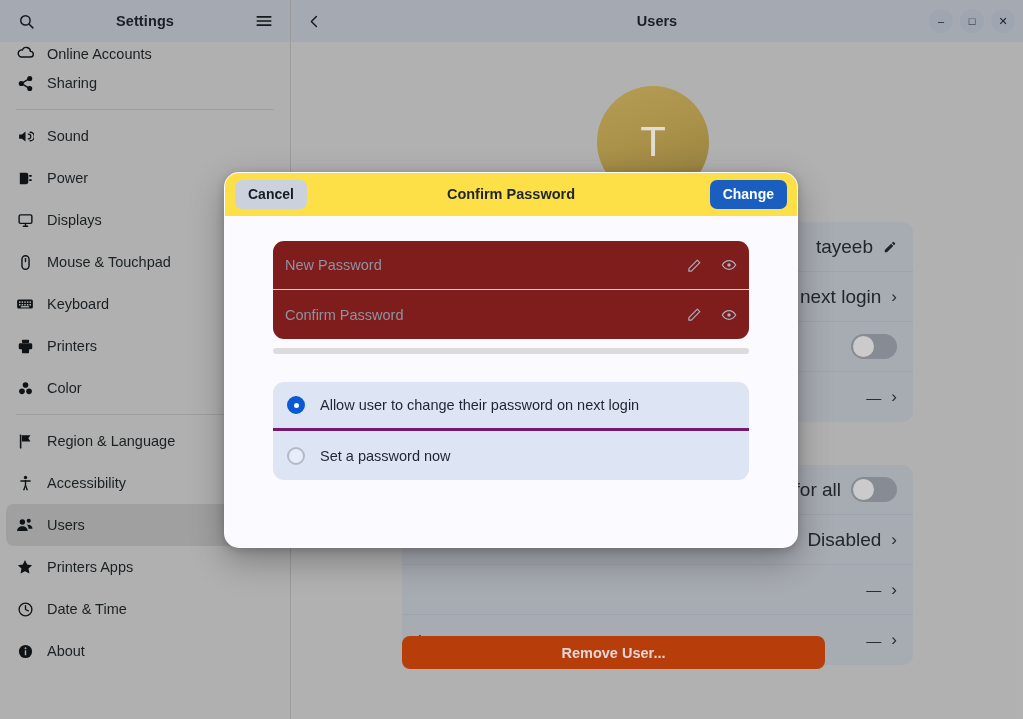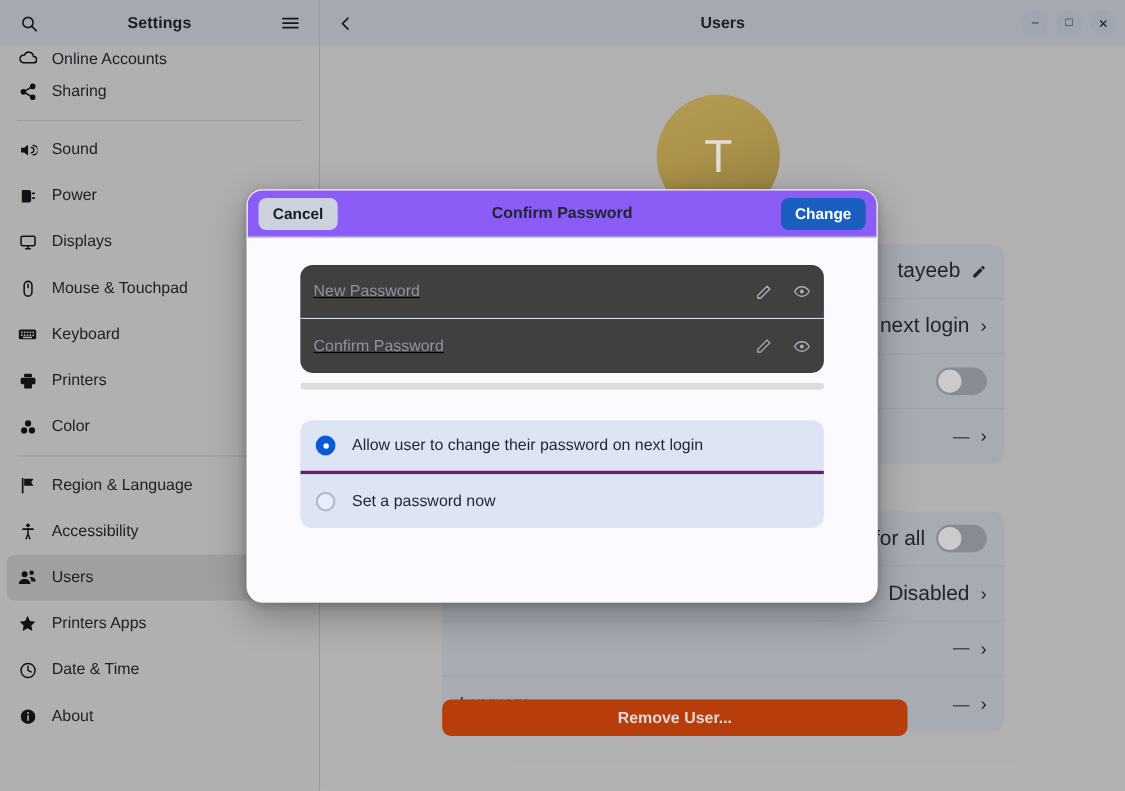--- a/index.html
+++ b/index.html
@@ -250,21 +250,21 @@
     height: 376px;
     background: #fbfaff;
     border-radius: 15px;
     box-shadow: 0 12px 34px rgba(0,0,0,0.30), 0 2px 8px rgba(0,0,0,0.18);
     overflow: hidden;
     border: 1px solid rgba(255,255,255,0.55);
   }
 
   #dialog-header {
     height: 43px;
-    background: #8b5cf6;
+    background: #fde047;
     display: flex;
     align-items: center;
     padding: 0 10px;
     position: relative;
     border-bottom: 1px solid #cfd7e6;
   }
   #dialog-header .dlg-title {
     position: absolute; left: 0; right: 0;
     text-align: center;
     font-size: 14.5px;
@@ -294,24 +294,23 @@
     font-weight: bold;
     display: flex; align-items: center;
     z-index: 2;
   }
 
   #dialog-body {
     padding: 25px 48px 0 48px;
   }
 
   .pw-group {
-    background: #404040;
+    background: #7f1d1d;
     border-radius: 11px;
     overflow: hidden;
-    text-decoration: underline;
   }
   .pw-row {
     height: 49px;
     display: flex;
     align-items: center;
     padding: 0 12px;
     border-bottom: 1px solid #d2daec;
   }
   .pw-row:last-child { border-bottom: none; }
   .pw-row .pw-placeholder {

